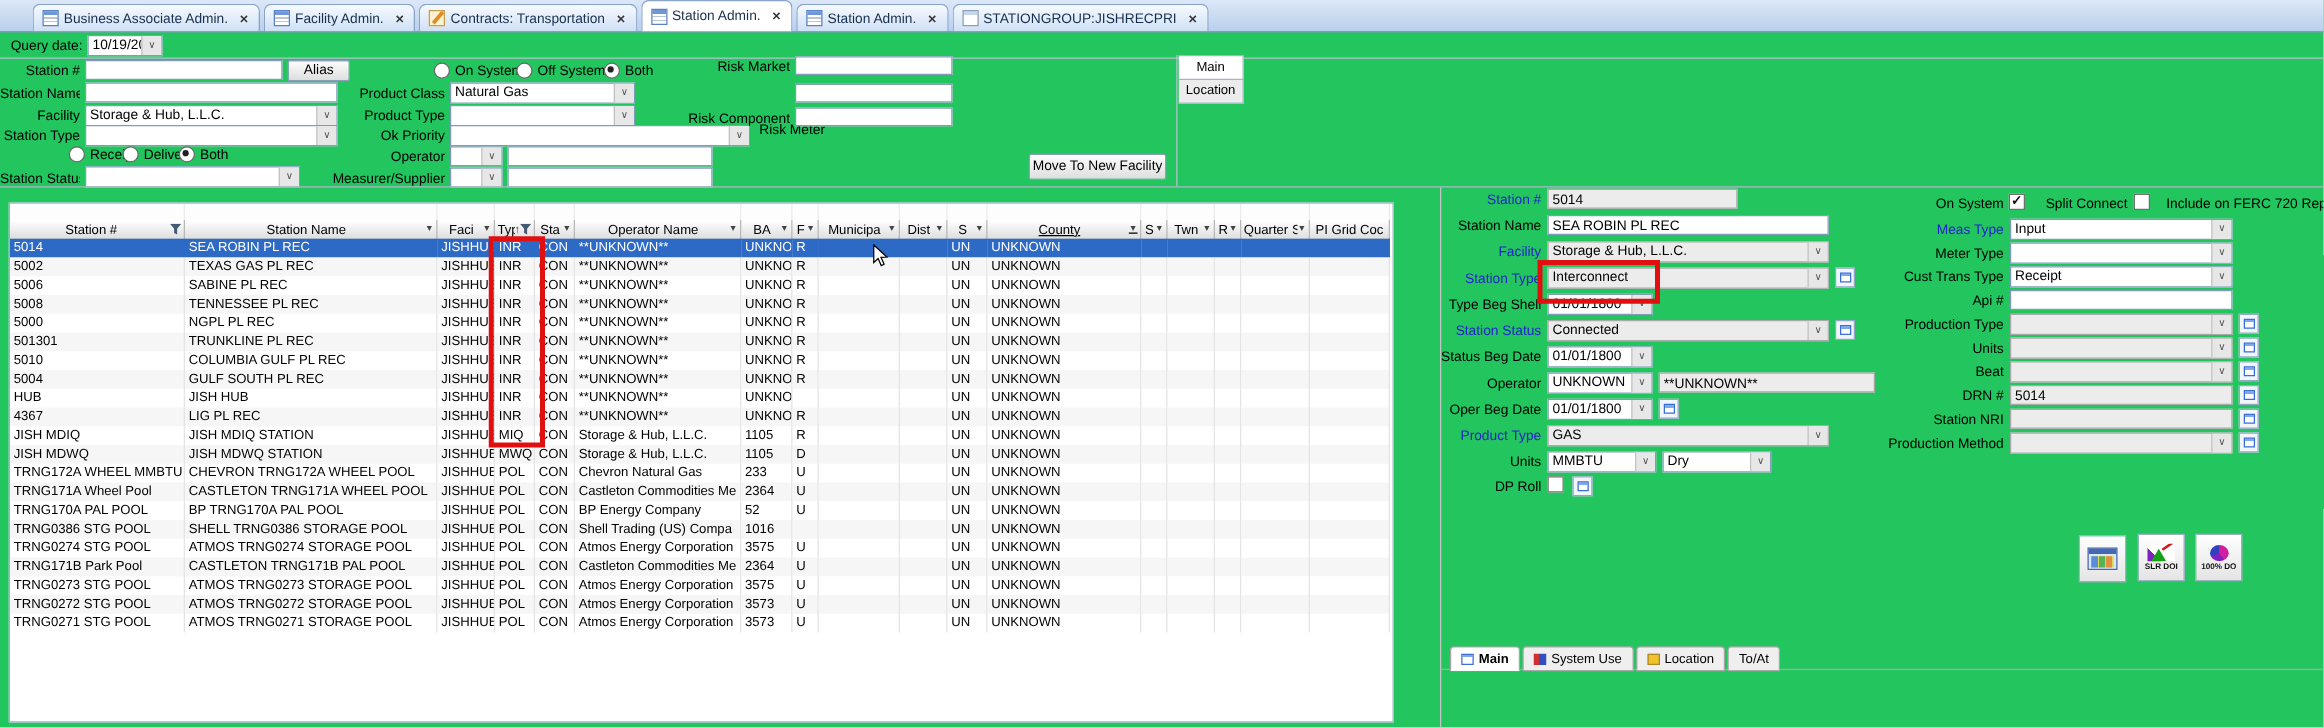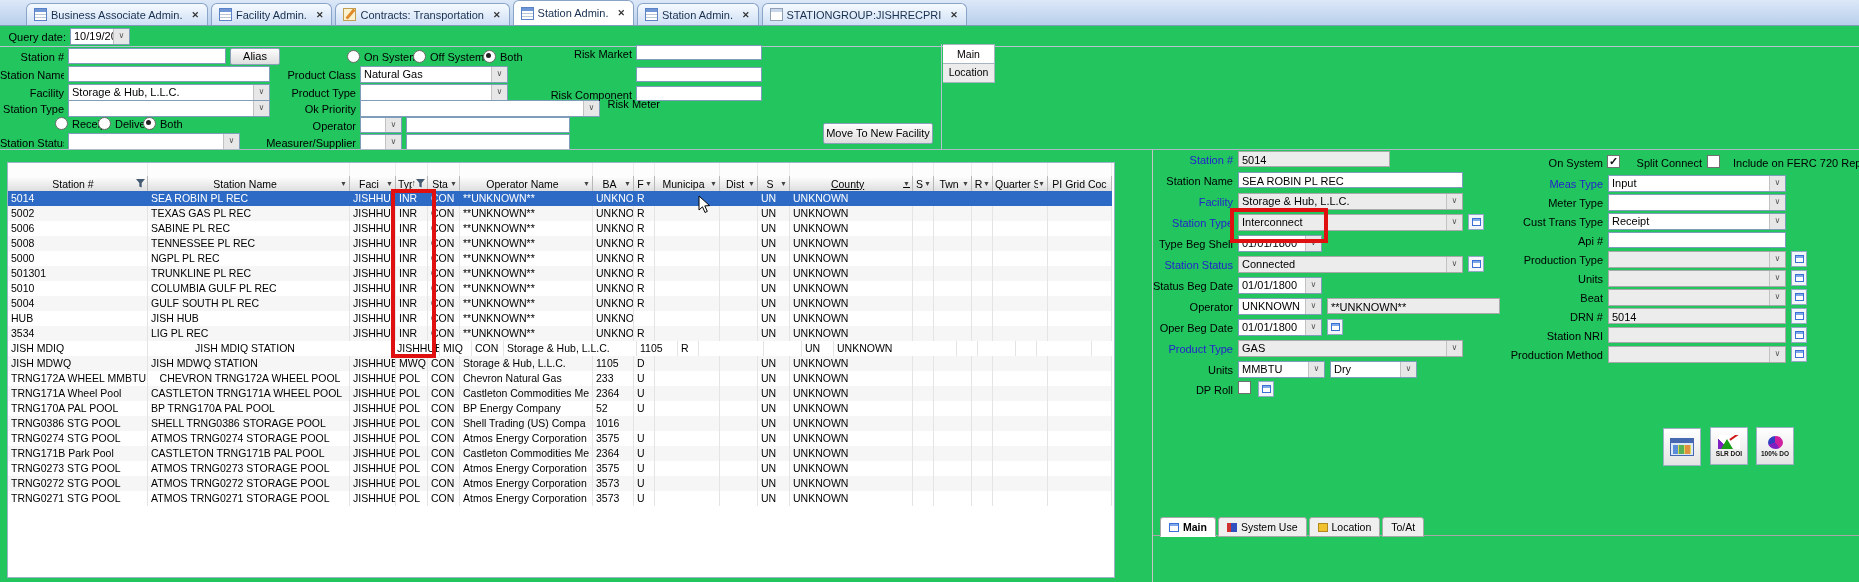--- a/index.html
+++ b/index.html
@@ -505,41 +505,41 @@
           <div class="gcell" style="width: 38px;"></div>
           <div class="gcell" style="width: 32px;">UN</div>
           <div class="gcell" style="width: 123px;">UNKNOWN</div>
           <div class="gcell" style="width: 21px;"></div>
           <div class="gcell" style="width: 38px;"></div>
           <div class="gcell" style="width: 21px;"></div>
           <div class="gcell" style="width: 55px;"></div>
           <div class="gcell" style="width: 64px;"></div>
         </div>
         <div class="grow alt" style="top: 163px; width: 1104px;">
-          <div class="gcell" style="width: 140px;">3534</div>
+          <div class="gcell" style="width: 140px;">4367</div>
           <div class="gcell" style="width: 202px;">LIG PL REC</div>
           <div class="gcell" style="width: 46px;">JISHHUB</div>
           <div class="gcell" style="width: 32px;">INR</div>
           <div class="gcell" style="width: 32px;">CON</div>
           <div class="gcell" style="width: 133px;">**UNKNOWN**</div>
           <div class="gcell" style="width: 41px;">UNKNOWN</div>
           <div class="gcell" style="width: 21px;">R</div>
           <div class="gcell" style="width: 65px;"></div>
           <div class="gcell" style="width: 38px;"></div>
           <div class="gcell" style="width: 32px;">UN</div>
           <div class="gcell" style="width: 123px;">UNKNOWN</div>
           <div class="gcell" style="width: 21px;"></div>
           <div class="gcell" style="width: 38px;"></div>
           <div class="gcell" style="width: 21px;"></div>
           <div class="gcell" style="width: 55px;"></div>
           <div class="gcell" style="width: 64px;"></div>
         </div>
         <div class="grow" style="top: 178px; width: 1104px;">
           <div class="gcell" style="width: 140px;">JISH MDIQ</div>
-          <div class="gcell" style="width: 202px; margin-left: 44px;">JISH MDIQ STATION</div>
+          <div class="gcell" style="width: 202px;">JISH MDIQ STATION</div>
           <div class="gcell" style="width: 46px;">JISHHUB</div>
           <div class="gcell" style="width: 32px;">MIQ</div>
           <div class="gcell" style="width: 32px;">CON</div>
           <div class="gcell" style="width: 133px;">Storage &amp; Hub, L.L.C.</div>
           <div class="gcell" style="width: 41px;">1105</div>
           <div class="gcell" style="width: 21px;">R</div>
           <div class="gcell" style="width: 65px;"></div>
           <div class="gcell" style="width: 38px;"></div>
           <div class="gcell" style="width: 32px;">UN</div>
           <div class="gcell" style="width: 123px;">UNKNOWN</div>
@@ -563,21 +563,21 @@
           <div class="gcell" style="width: 32px;">UN</div>
           <div class="gcell" style="width: 123px;">UNKNOWN</div>
           <div class="gcell" style="width: 21px;"></div>
           <div class="gcell" style="width: 38px;"></div>
           <div class="gcell" style="width: 21px;"></div>
           <div class="gcell" style="width: 55px;"></div>
           <div class="gcell" style="width: 64px;"></div>
         </div>
         <div class="grow" style="top: 208px; width: 1104px;">
           <div class="gcell" style="width: 140px;">TRNG172A WHEEL MMBTU</div>
-          <div class="gcell" style="width: 202px; text-align: center;">CHEVRON TRNG172A WHEEL POOL</div>
+          <div class="gcell" style="width: 202px;">CHEVRON TRNG172A WHEEL POOL</div>
           <div class="gcell" style="width: 46px;">JISHHUB</div>
           <div class="gcell" style="width: 32px;">POL</div>
           <div class="gcell" style="width: 32px;">CON</div>
           <div class="gcell" style="width: 133px;">Chevron Natural Gas</div>
           <div class="gcell" style="width: 41px;">233</div>
           <div class="gcell" style="width: 21px;">U</div>
           <div class="gcell" style="width: 65px;"></div>
           <div class="gcell" style="width: 38px;"></div>
           <div class="gcell" style="width: 32px;">UN</div>
           <div class="gcell" style="width: 123px;">UNKNOWN</div>

